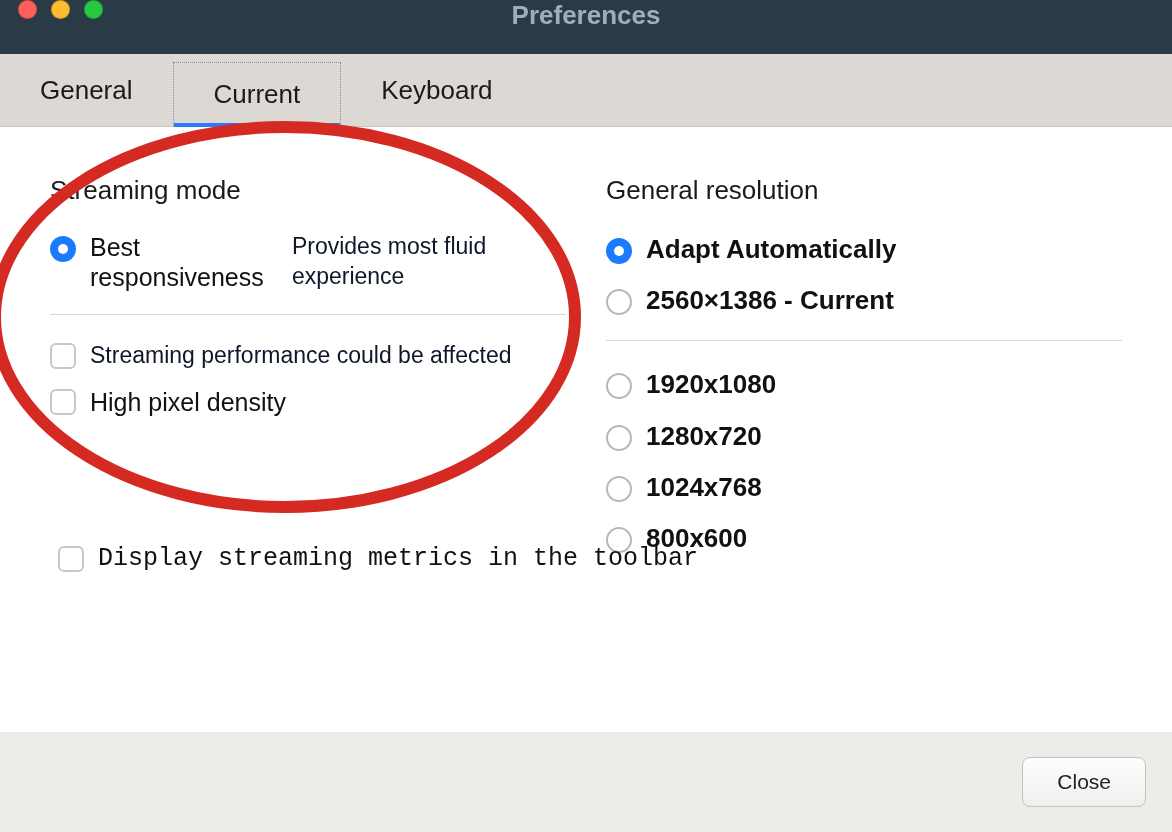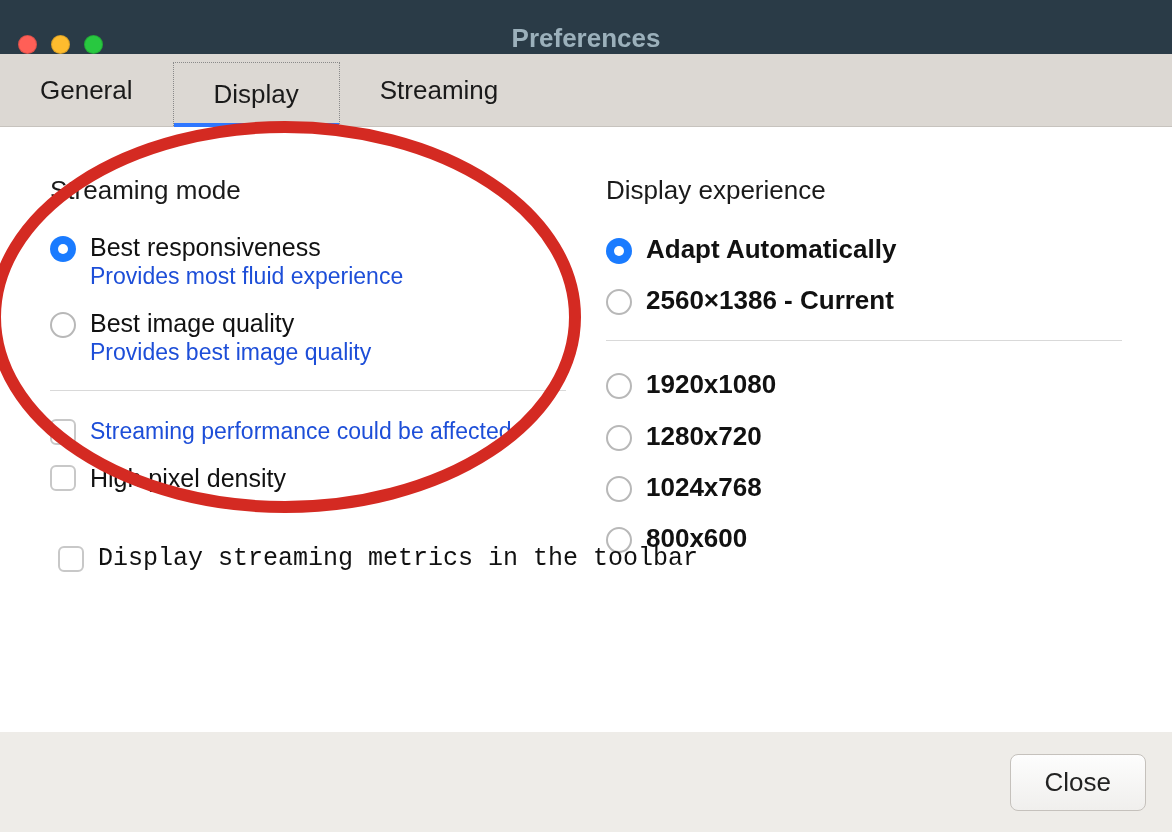--- a/index.html
+++ b/index.html
@@ -15,21 +15,21 @@
   height: 832px;
   background: #ffffff;
   display: flex;
   flex-direction: column;
   position: relative;
 }
 .titlebar {
   height: 54px;
   background: #2a3b47;
   display: flex;
-  align-items: flex-end;
+  align-items: flex-start;
   position: relative;
 }
 .traffic-lights {
   display: flex;
   gap: 14px;
   padding-left: 18px;
 }
 .light {
   width: 19px; height: 19px; border-radius: 50%;
 }
@@ -124,30 +124,30 @@
 .checkbox {
   width: 26px; height: 26px;
   border-radius: 6px;
   border: 2px solid #c8c8c8;
   flex-shrink: 0;
   margin-top: 2px;
   background: #fff;
 }
 .row-text {
   display: flex;
-  flex-direction: column;
+  flex-direction: row;
 }
 .row-label {
   font-size: 25px;
   color: #111;
   line-height: 1.2;
 }
 .row-sub {
   font-size: 23px;
-  color: #1d4ed8;
+  color: #0f172a;
   line-height: 1.3;
 }
 .divider {
   height: 1px;
   background: #d9d9d9;
   margin: 14px 0 18px 0;
 }
 .res-list .radio-row {
   padding: 10px 0;
 }
@@ -164,21 +164,21 @@
 .button-bar {
   height: 100px;
   background: #eeece8;
   display: flex;
   align-items: center;
   justify-content: flex-end;
   padding-right: 26px;
 }
 .close-btn {
   padding: 12px 34px;
-  font-size: 26px;
+  font-size: 21px;
   background: linear-gradient(#fdfdfd, #f0efed);
   border: 1px solid #c5c1bc;
   border-radius: 8px;
   cursor: pointer;
   color: #222;
 }
 .highlight-ellipse {
   position: absolute;
   pointer-events: none;
 }
@@ -196,64 +196,57 @@
     <div class="traffic-lights">
       <div class="light red"></div>
       <div class="light yellow"></div>
       <div class="light green"></div>
     </div>
     <div class="title">Preferences</div>
   </div>
 
   <div class="tabbar">
     <div class="tab">General</div>
-    <div class="tab active">Display</div>
-    <div class="tab">Streaming</div>
+    <div class="tab active">Current</div>
+    <div class="tab">Keyboard</div>
   </div>
 
   <div class="content">
 
     <div class="col" style="max-width:540px;">
       <div class="section-title">Streaming mode</div>
 
       <div class="radio-row">
         <div class="radio selected"></div>
         <div class="row-text">
           <span class="row-label">Best responsiveness</span>
           <span class="row-sub">Provides most fluid experience</span>
         </div>
       </div>
 
-      <div class="radio-row">
-        <div class="radio"></div>
-        <div class="row-text">
-          <span class="row-label">Best image quality</span>
-          <span class="row-sub">Provides best image quality</span>
-        </div>
-      </div>
 
       <div class="divider"></div>
 
       <div class="check-row">
         <div class="checkbox"></div>
         <div class="row-text">
           <span class="row-sub">Streaming performance could be affected</span>
         </div>
       </div>
 
       <div class="check-row">
         <div class="checkbox"></div>
         <div class="row-text">
           <span class="row-label">High pixel density</span>
         </div>
       </div>
     </div>
 
     <div class="col res-list">
-      <div class="section-title">Display experience</div>
+      <div class="section-title">General resolution</div>
 
       <div class="radio-row">
         <div class="radio selected"></div>
         <div class="row-text">
           <span class="row-label">Adapt Automatically</span>
         </div>
       </div>
       <div class="radio-row">
         <div class="radio"></div>
         <div class="row-text">

